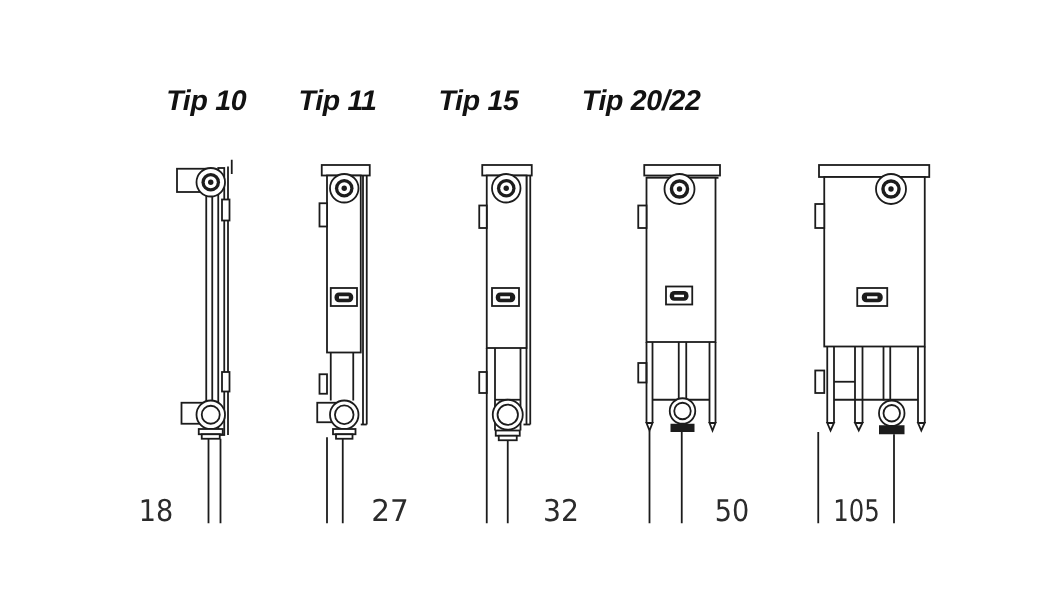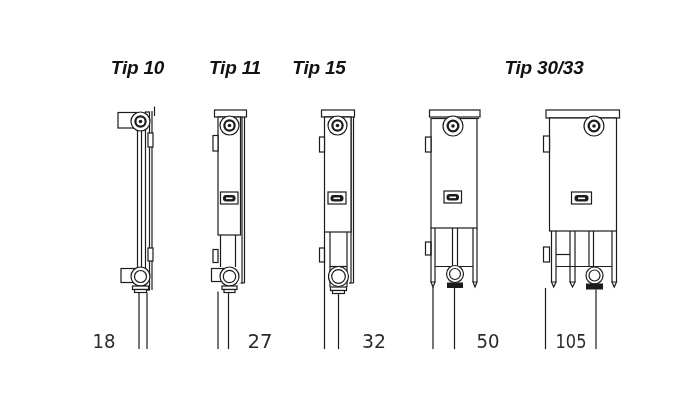--- a/index.html
+++ b/index.html
@@ -23,23 +23,23 @@
     font-family:"DejaVu Sans","Liberation Sans",sans-serif;
     font-size:20px;fill:#2b2b2b;
   }
 </style>
 </head>
 <body>
 
 <div class="stage">
 
   <div class="col-title" style="left:137.5px">Tip 10</div>
-  <div class="col-title" style="left:235px">Tip 11</div>
+  <div class="col-title" style="left:225px">Tip 11</div>
   <div class="col-title" style="left:319px">Tip 15</div>
-  <div class="col-title" style="left:544px">Tip 30/33</div>
+  <div class="col-title" style="left:427.5px">Tip 20/22</div>
 
   <svg class="drawing" width="700" height="407" viewBox="0 0 700 407">
 
     <g>
       <line class="ln" x1="154.5" y1="106.5" x2="154.5" y2="116"></line>
       <line class="ln" x1="152" y1="111" x2="152" y2="290"></line>
       <rect class="fw" x="145.5" y="112" width="4" height="178"></rect>
       <rect class="fw" x="137.5" y="116" width="4" height="170"></rect>
       <g>
         <rect class="fw" x="118" y="112.5" width="19" height="15.5"></rect>

